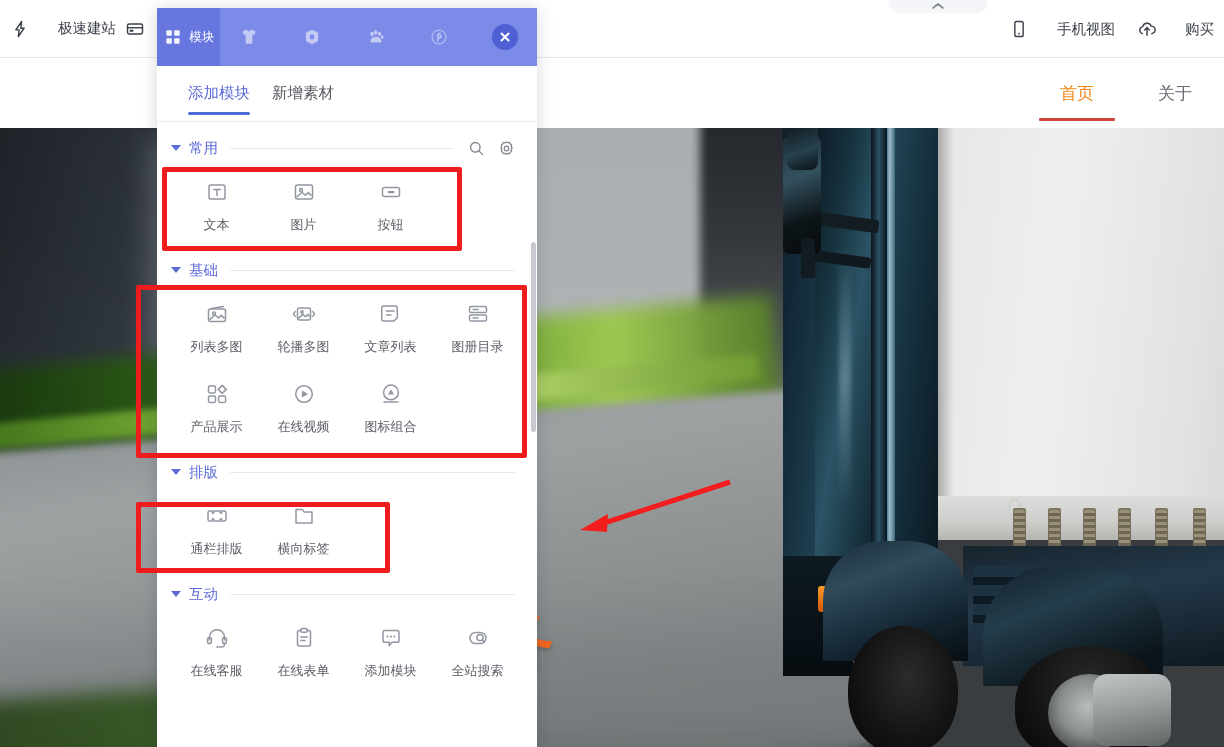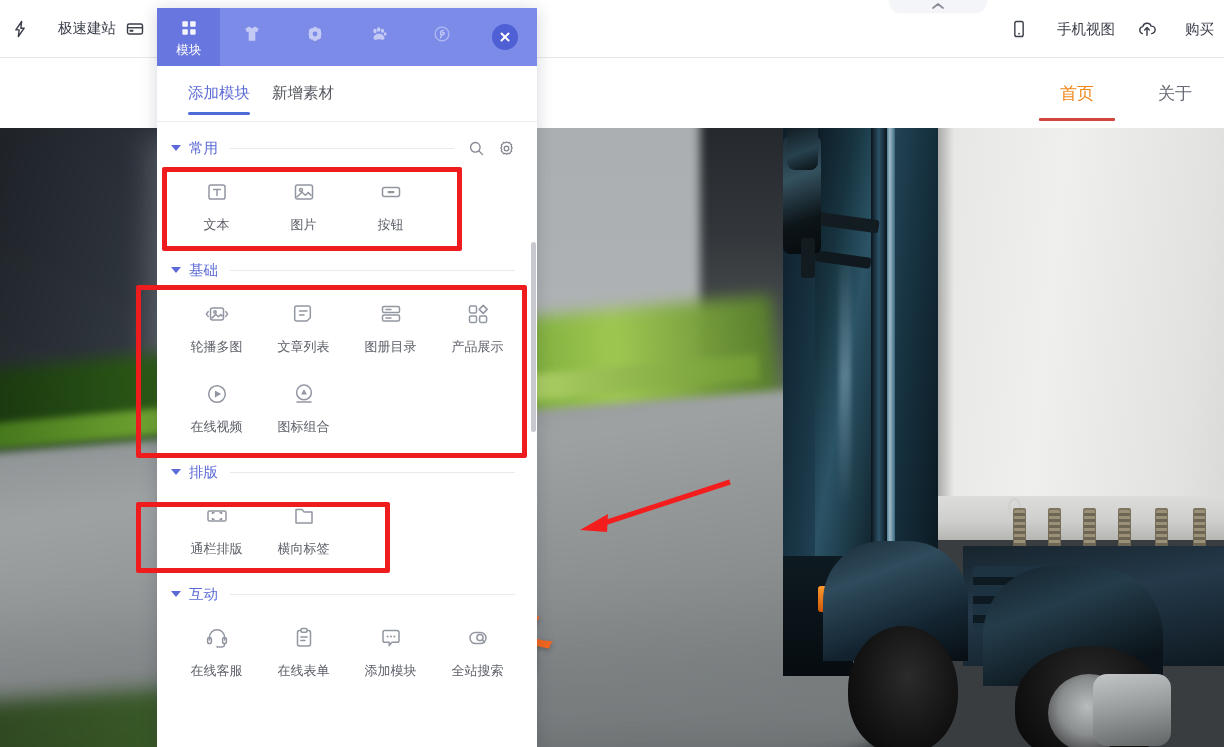--- a/index.html
+++ b/index.html
@@ -248,21 +248,21 @@
   .panel {
     position: absolute; left: 157px; top: 8px; width: 380px; height: 739px;
     background: #ffffff; z-index: 20;
     box-shadow: 0 2px 16px rgba(20,25,60,.18);
     display: flex; flex-direction: column;
   }
   .panel-tabs {
     height: 58px; background: #7c8ae8; display: flex; align-items: stretch; flex: 0 0 58px;
   }
   .ptab {
-    width: 66px; display: flex; flex-direction: column; align-items: center; justify-content: center;
+    width: 66px; display: flex; flex-direction: row; align-items: center; justify-content: center;
     gap: 6px; cursor: pointer; color: #ffffff;
   }
   .ptab.active { background: #6877e0; }
   .ptab .ptab-label { font-size: 12.5px; color: #ffffff; line-height: 1; }
   .ptab-icon { width: 20px; height: 20px; display: block; opacity: .92; }
   .ptab.dim .ptab-icon { opacity: .55; }
   .ptab-close {
     margin-left: auto; width: 66px; display: flex; align-items: center; justify-content: center;
     cursor: pointer;
   }
@@ -539,20 +539,29 @@
       </div>
 
       <div class="sec-head">
         <span class="caret"></span>
         <span class="sec-title">基础</span>
         <span class="sec-rule"></span>
       </div>
       <div class="grid">
         <div class="mod">
           <svg class="mod-ico" viewBox="0 0 28 28" fill="none" stroke="#9296a1" stroke-width="1.5" stroke-linejoin="round">
+            <path d="M8.5 8.5 L20.5 6.4" stroke-linecap="round"></path>
+            <rect x="5.5" y="9" width="17" height="12.5" rx="2"></rect>
+            <circle cx="11" cy="13.4" r="1.4"></circle>
+            <path d="M6.5 19.6 L12 15 L15.4 17.8 L18.3 15.4 L21.5 18.4"></path>
+          </svg>
+          <span class="mod-lbl">列表多图</span>
+        </div>
+        <div class="mod">
+          <svg class="mod-ico" viewBox="0 0 28 28" fill="none" stroke="#9296a1" stroke-width="1.5" stroke-linejoin="round">
             <rect x="7.5" y="8" width="13" height="12" rx="2"></rect>
             <circle cx="12" cy="12" r="1.2"></circle>
             <path d="M8.5 18.4 L12.8 14.4 L15.5 16.8 L17.8 14.6 L19.6 16.4"></path>
             <path d="M5.2 11.6 L3.4 14 L5.2 16.4" stroke-linecap="round"></path>
             <path d="M22.8 11.6 L24.6 14 L22.8 16.4" stroke-linecap="round"></path>
           </svg>
           <span class="mod-lbl">轮播多图</span>
         </div>
         <div class="mod">
           <svg class="mod-ico" viewBox="0 0 28 28" fill="none" stroke="#9296a1" stroke-width="1.5" stroke-linejoin="round">

